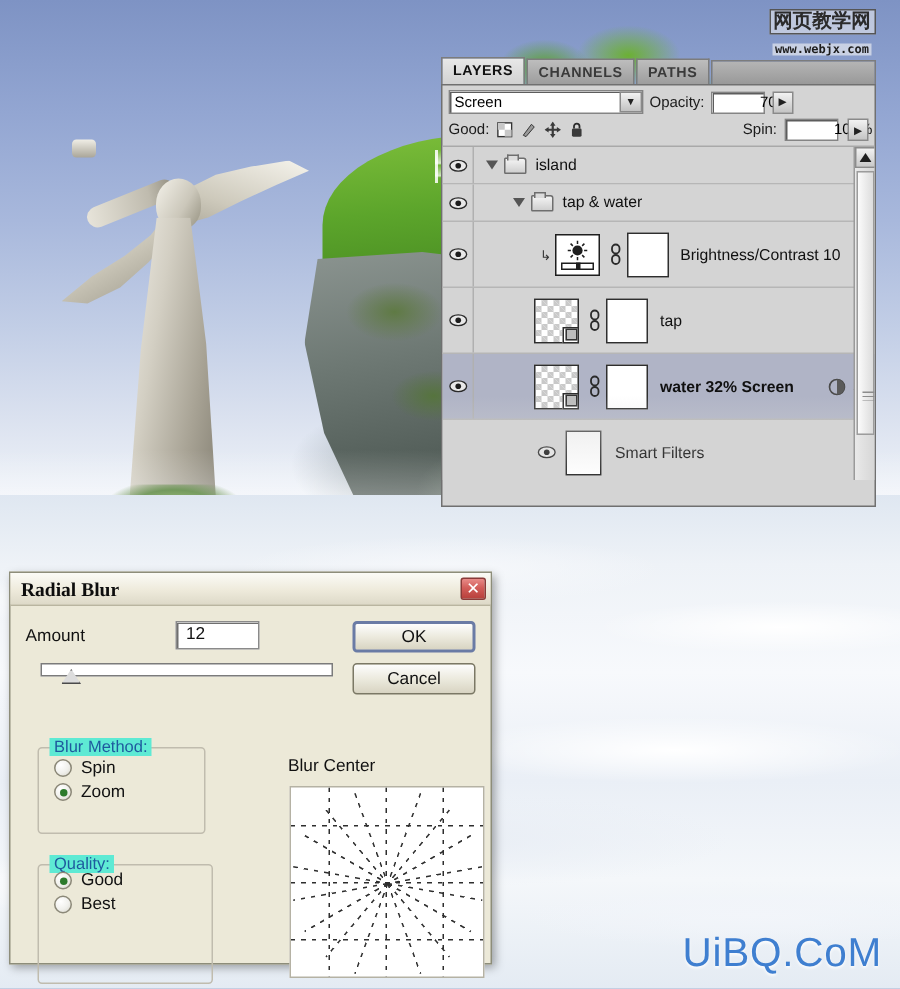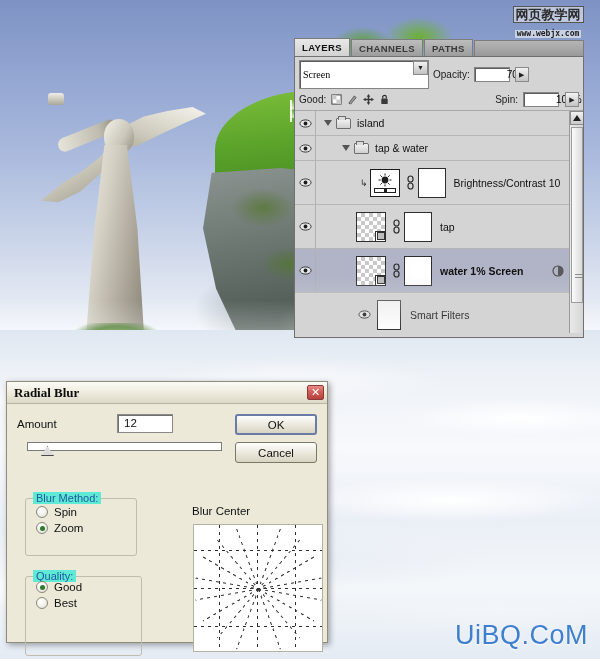--- a/index.html
+++ b/index.html
@@ -181,24 +181,24 @@
   }
   .lp-tab-filler { flex: 1; height: 16px; background: linear-gradient(180deg,#b5b5b5,#999); border: 1px solid #7c7c7c; border-bottom: none; }
 
   .lp-body {
     border: 1px solid #707070;
     background: #d4d4d4;
     height: 282px; position: relative;
   }
   .lp-row1 { display: flex; align-items: center; gap: 4px; padding: 3px 4px 2px 4px; }
   .blend-select {
-    position: relative; flex: 0 0 130px; height: 29px;
+    position: relative; flex: 0 0 130px; height: 16px;
     background: #fff; border: 1px solid #848484;
     box-shadow: inset 1px 1px 0 #5d5d5d;
-    display: flex; align-items: center; padding-left: 3px; font-size: 10px; font-family: Liberation Serif, serif;
+    display: flex; align-items: center; padding-left: 3px; font-size: 10px;
   }
   .blend-arrow {
     position: absolute; right: 0; top: 0; width: 15px; height: 14px;
     background: linear-gradient(180deg,#f2f2f2,#c2c2c2);
     border: 1px solid #8a8a8a; display: flex; align-items: center; justify-content: center;
     font-size: 7px; color: #222;
   }
   .lbl { font-size: 10px; color: #1b1b1b; }
   .numbox {
     height: 15px; width: 36px; background: #fff; border: 1px solid #848484;
@@ -537,21 +537,21 @@
           </div>
           <div class="indent3" style="width:40px"></div>
           <div class="thumb checker">
             <span class="so-badge"></span>
           </div>
           <svg class="link-ico" viewBox="0 0 9 15">
             <rect x="2" y="1" width="5" height="6" rx="2.5" fill="none" stroke="#2a2a2a" stroke-width="1.2"></rect>
             <rect x="2" y="8" width="5" height="6" rx="2.5" fill="none" stroke="#2a2a2a" stroke-width="1.2"></rect>
           </svg>
           <div class="mask-thumb"></div>
-          <span class="lname bold">water 1% Screen</span>
+          <span class="lname bold">water 32% Screen</span>
           <div class="row-right">
             <svg class="fx-ico" viewBox="0 0 12 12">
               <circle cx="6" cy="6" r="5" fill="none" stroke="#4a4a4a" stroke-width="1.1"></circle>
               <path d="M6 1 A5 5 0 0 1 6 11 Z" fill="#5a5a5a"></path>
             </svg>
             <div class="tri-up"></div>
           </div>
         </div>
 
         <div class="lrow tall">

